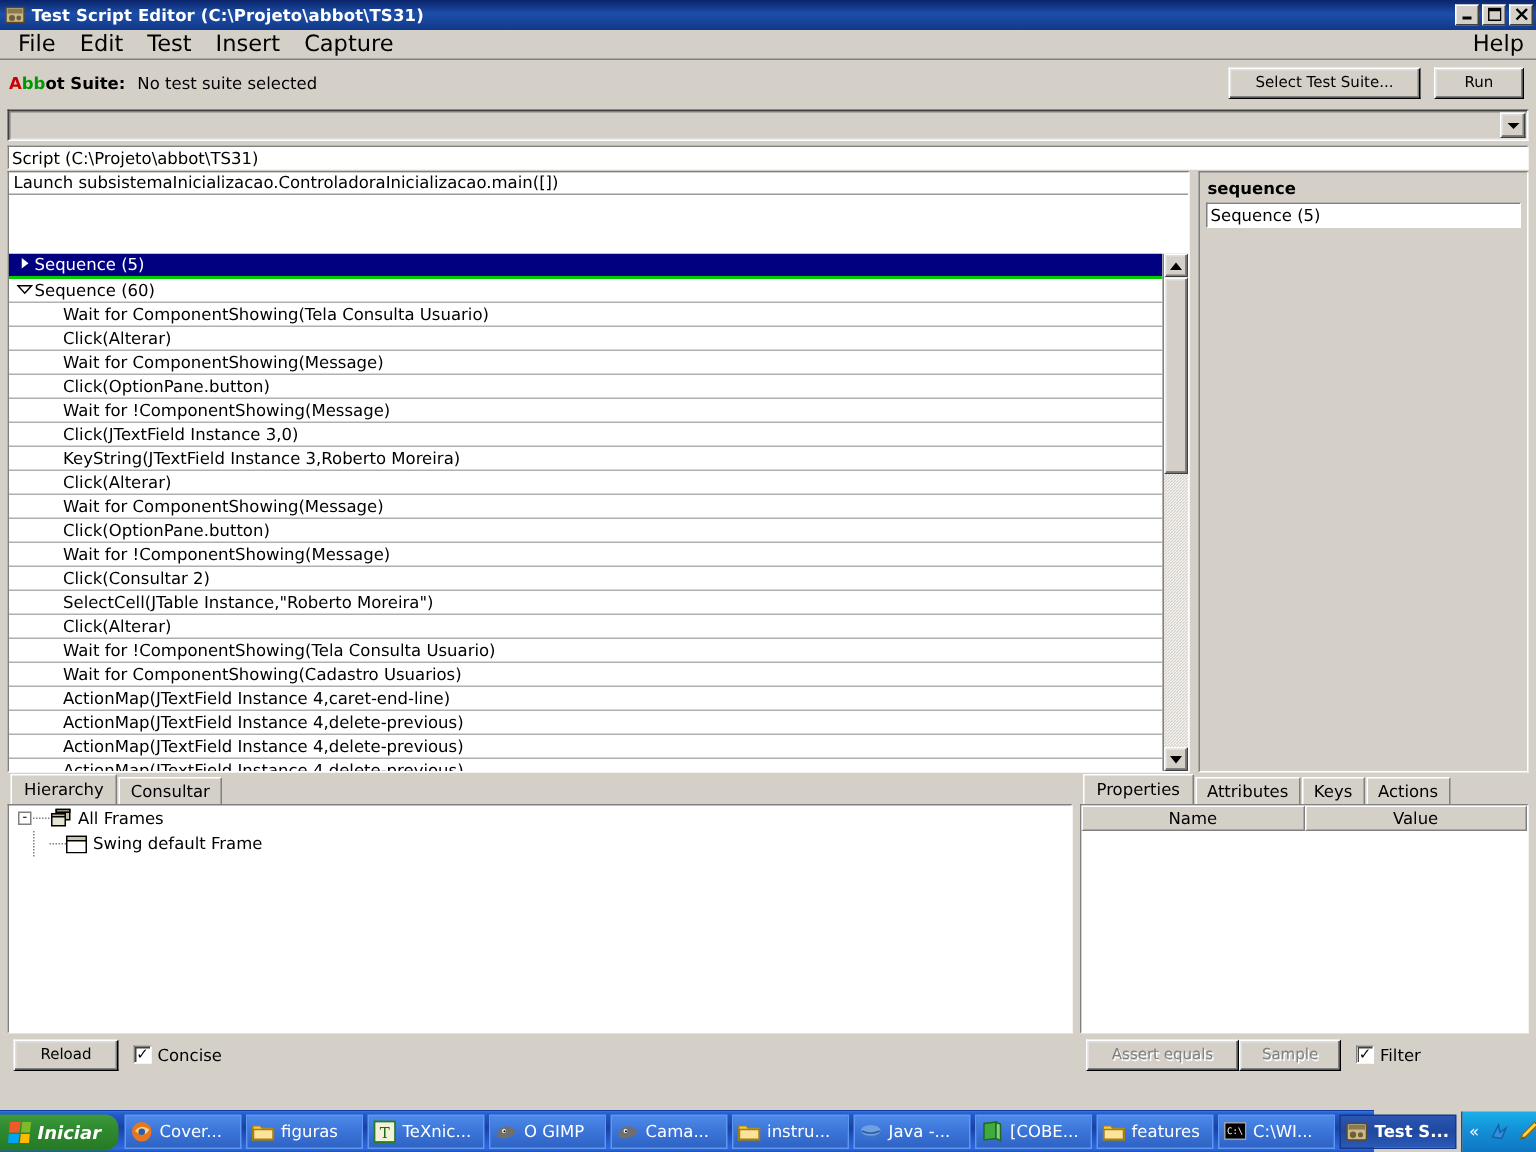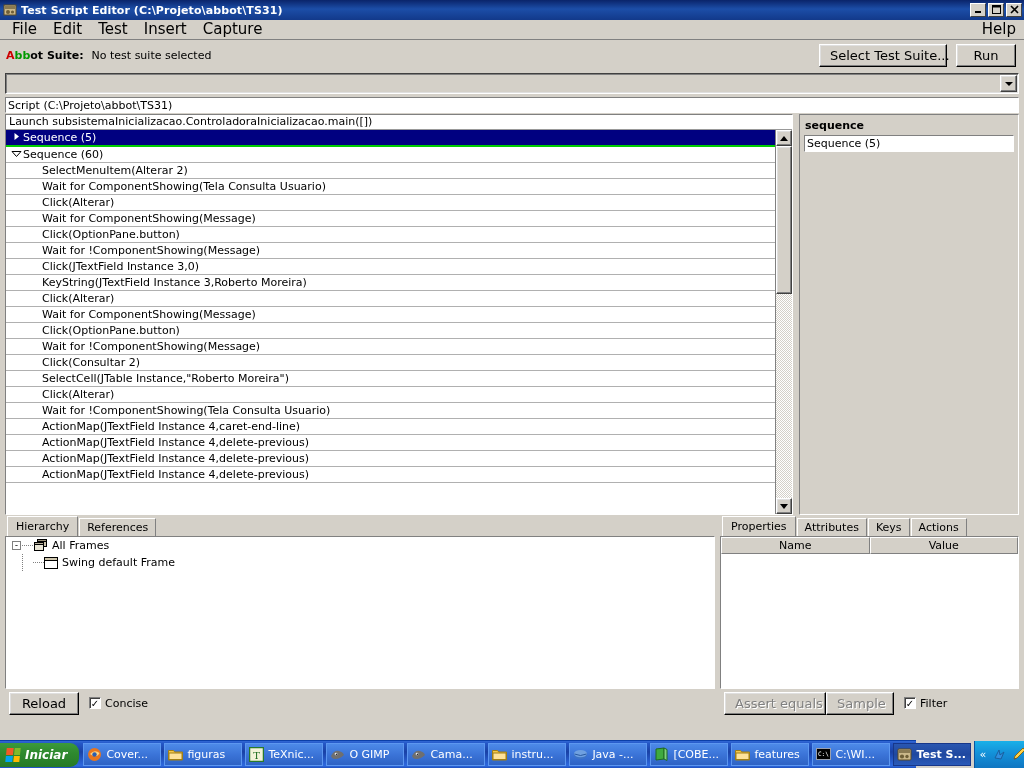--- a/index.html
+++ b/index.html
@@ -76,21 +76,21 @@
   .suite-label { font-weight: bold; font-size: 11px; }
   .suite-label .a { color: #cc0000; }
   .suite-label .bb { color: #009900; }
   .suite-value { margin-left: 8px; font-size: 11px; }
   .suite-spacer { flex: 1 1 auto; }
   .btn {
     background: #d4d0c8;
     border: 1px solid;
     border-color: #ffffff #000000 #000000 #ffffff;
     box-shadow: inset -1px -1px 0 #808080, inset 1px 1px 0 #dfdfdf;
-    font-size: 13px;
+    font-size: 10px;
     padding: 3px 10px;
     min-height: 21px;
     color: #000;
     font-family: "DejaVu Sans", "Liberation Sans", sans-serif;
     white-space: nowrap;
   }
   .btn.disabled { color: #808080; text-shadow: 1px 1px 0 #ffffff; }
   .btn-suite { width: 128px; margin-right: 9px; }
   .btn-run { width: 60px; margin-right: 2px; }
 
@@ -146,20 +146,21 @@
     gap: 0;
   }
   .script-panel {
     width: 788px;
     background: #fff;
     border: 1px solid;
     border-color: #808080 #ffffff #ffffff #808080;
     display: flex;
     flex-direction: column;
     overflow: hidden;
+    gap: 39px;
   }
   .script-header {
     height: 15px;
     background: #fff;
     font-size: 11px;
     padding: 0 3px;
     line-height: 14px;
     border-bottom: 1px solid #999;
     white-space: nowrap;
   }
@@ -484,25 +485,20 @@
           </div>
           <div class="row">
             <span class="twisty"><svg width="11" height="9" viewBox="0 0 11 9">
                 <path d="M1 2.5 L10 2.5 L5.5 7.5 Z" fill="none" stroke="#000"></path>
               </svg></span>
             <span>Sequence (60)</span>
           </div>
           <div class="row">
             <span class="indent"></span>
             <span class="twisty"></span>
-            <span>SelectMenuItem(Alterar 2)</span>
-          </div>
-          <div class="row">
-            <span class="indent"></span>
-            <span class="twisty"></span>
             <span>Wait for ComponentShowing(Tela Consulta Usuario)</span>
           </div>
           <div class="row">
             <span class="indent"></span>
             <span class="twisty"></span>
             <span>Click(Alterar)</span>
           </div>
           <div class="row">
             <span class="indent"></span>
             <span class="twisty"></span>
@@ -560,20 +556,25 @@
           </div>
           <div class="row">
             <span class="indent"></span>
             <span class="twisty"></span>
             <span>Click(Alterar)</span>
           </div>
           <div class="row">
             <span class="indent"></span>
             <span class="twisty"></span>
             <span>Wait for !ComponentShowing(Tela Consulta Usuario)</span>
+          </div>
+          <div class="row">
+            <span class="indent"></span>
+            <span class="twisty"></span>
+            <span>Wait for ComponentShowing(Cadastro Usuarios)</span>
           </div>
           <div class="row">
             <span class="indent"></span>
             <span class="twisty"></span>
             <span>ActionMap(JTextField Instance 4,caret-end-line)</span>
           </div>
           <div class="row">
             <span class="indent"></span>
             <span class="twisty"></span>
             <span>ActionMap(JTextField Instance 4,delete-previous)</span>
@@ -607,21 +608,21 @@
     <div class="seq-title">sequence</div>
     <div class="seq-field">Sequence (5)</div>
   </div>
 </div>
 
 <div class="bottomarea">
 
   <div class="tabpanel left-bottom">
     <div class="tabs">
       <div class="tab active">Hierarchy</div>
-      <div class="tab">References</div>
+      <div class="tab">Consultar</div>
     </div>
     <div class="panel-body">
       <div class="tree-line" style="padding-left:6px">
         <span class="expander">-</span>
         <span class="dots"></span>
         <span class="icon-frames">
           <svg width="15" height="13" viewBox="0 0 15 13">
             <rect x="4.5" y="0.5" width="9" height="7" fill="#c9c0a8" stroke="#000"></rect>
             <rect x="4.5" y="0.5" width="9" height="2" fill="#9a9078" stroke="#000"></rect>
             <rect x="1.5" y="3.5" width="9" height="8" fill="#e8e4d4" stroke="#000"></rect>

